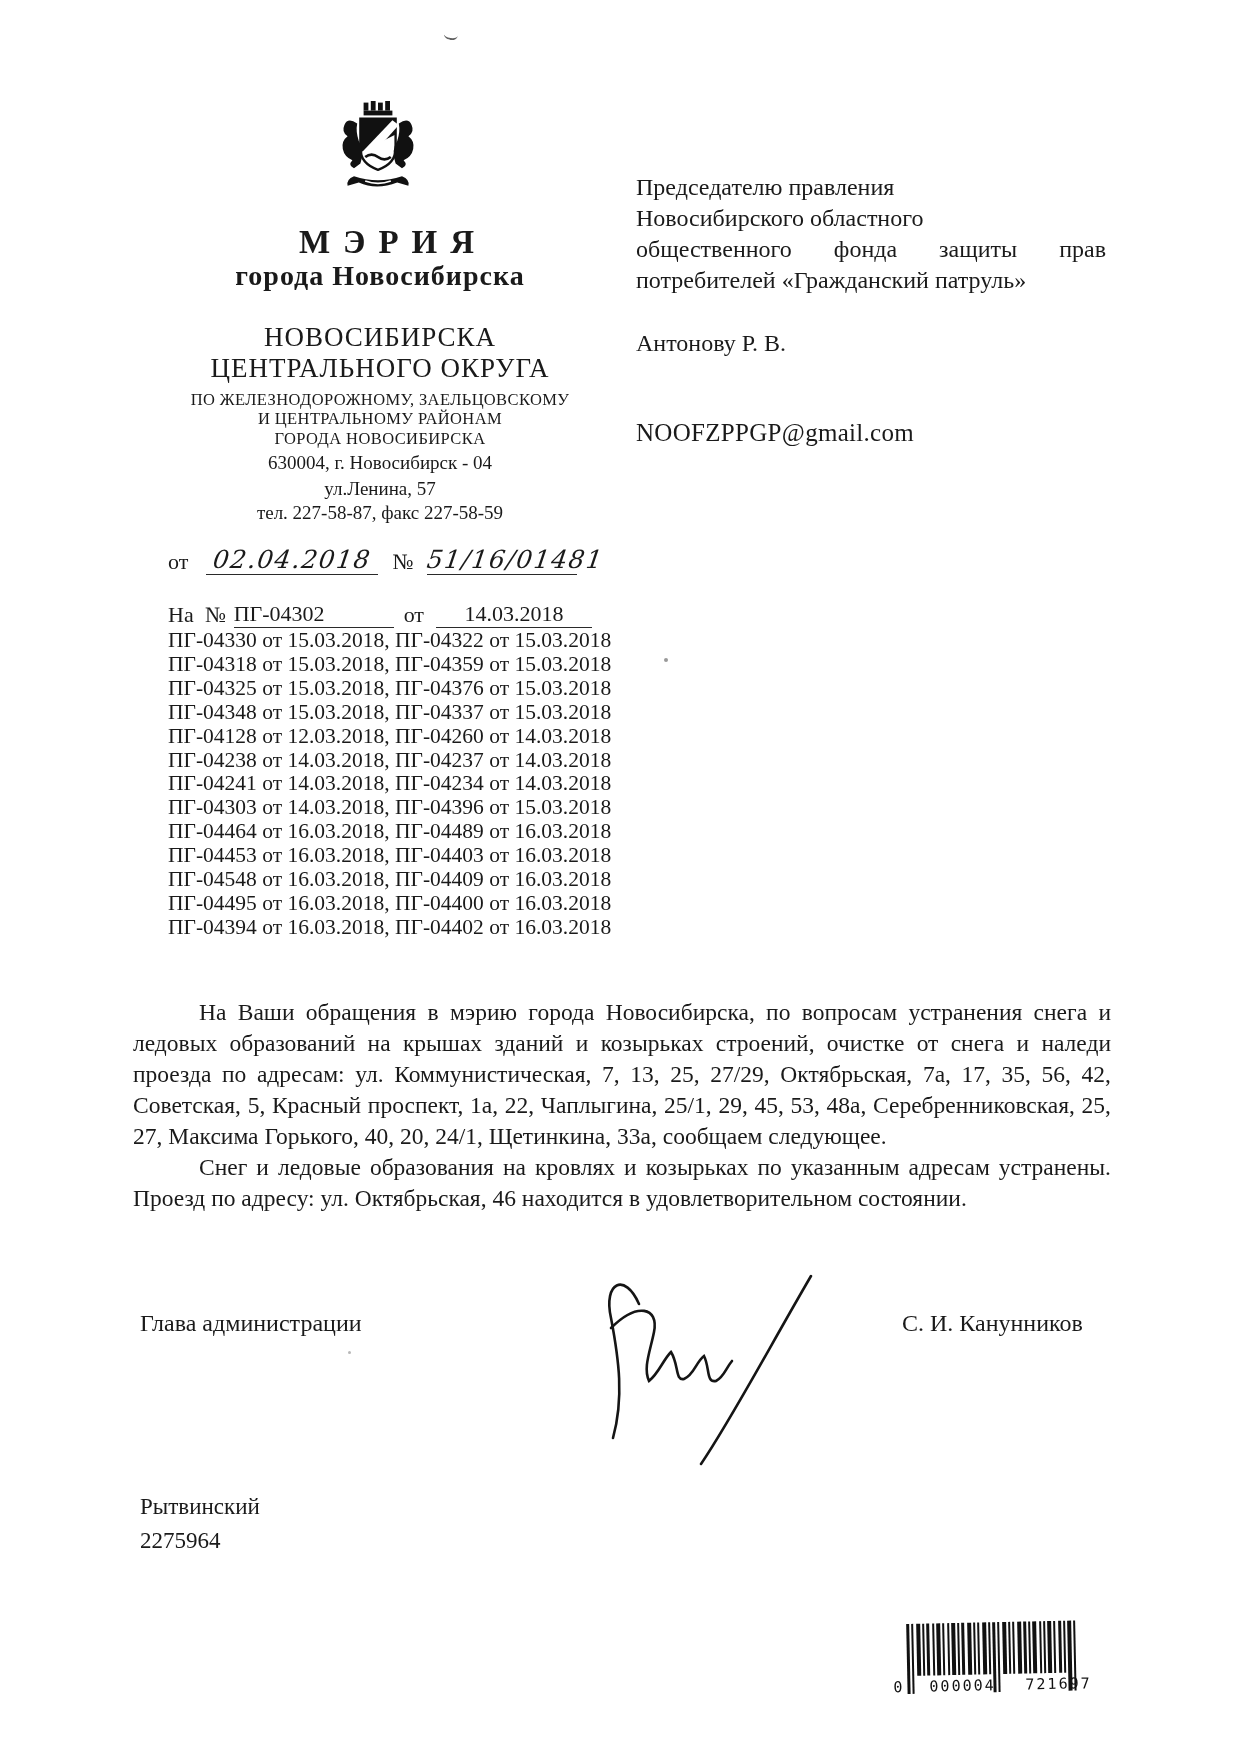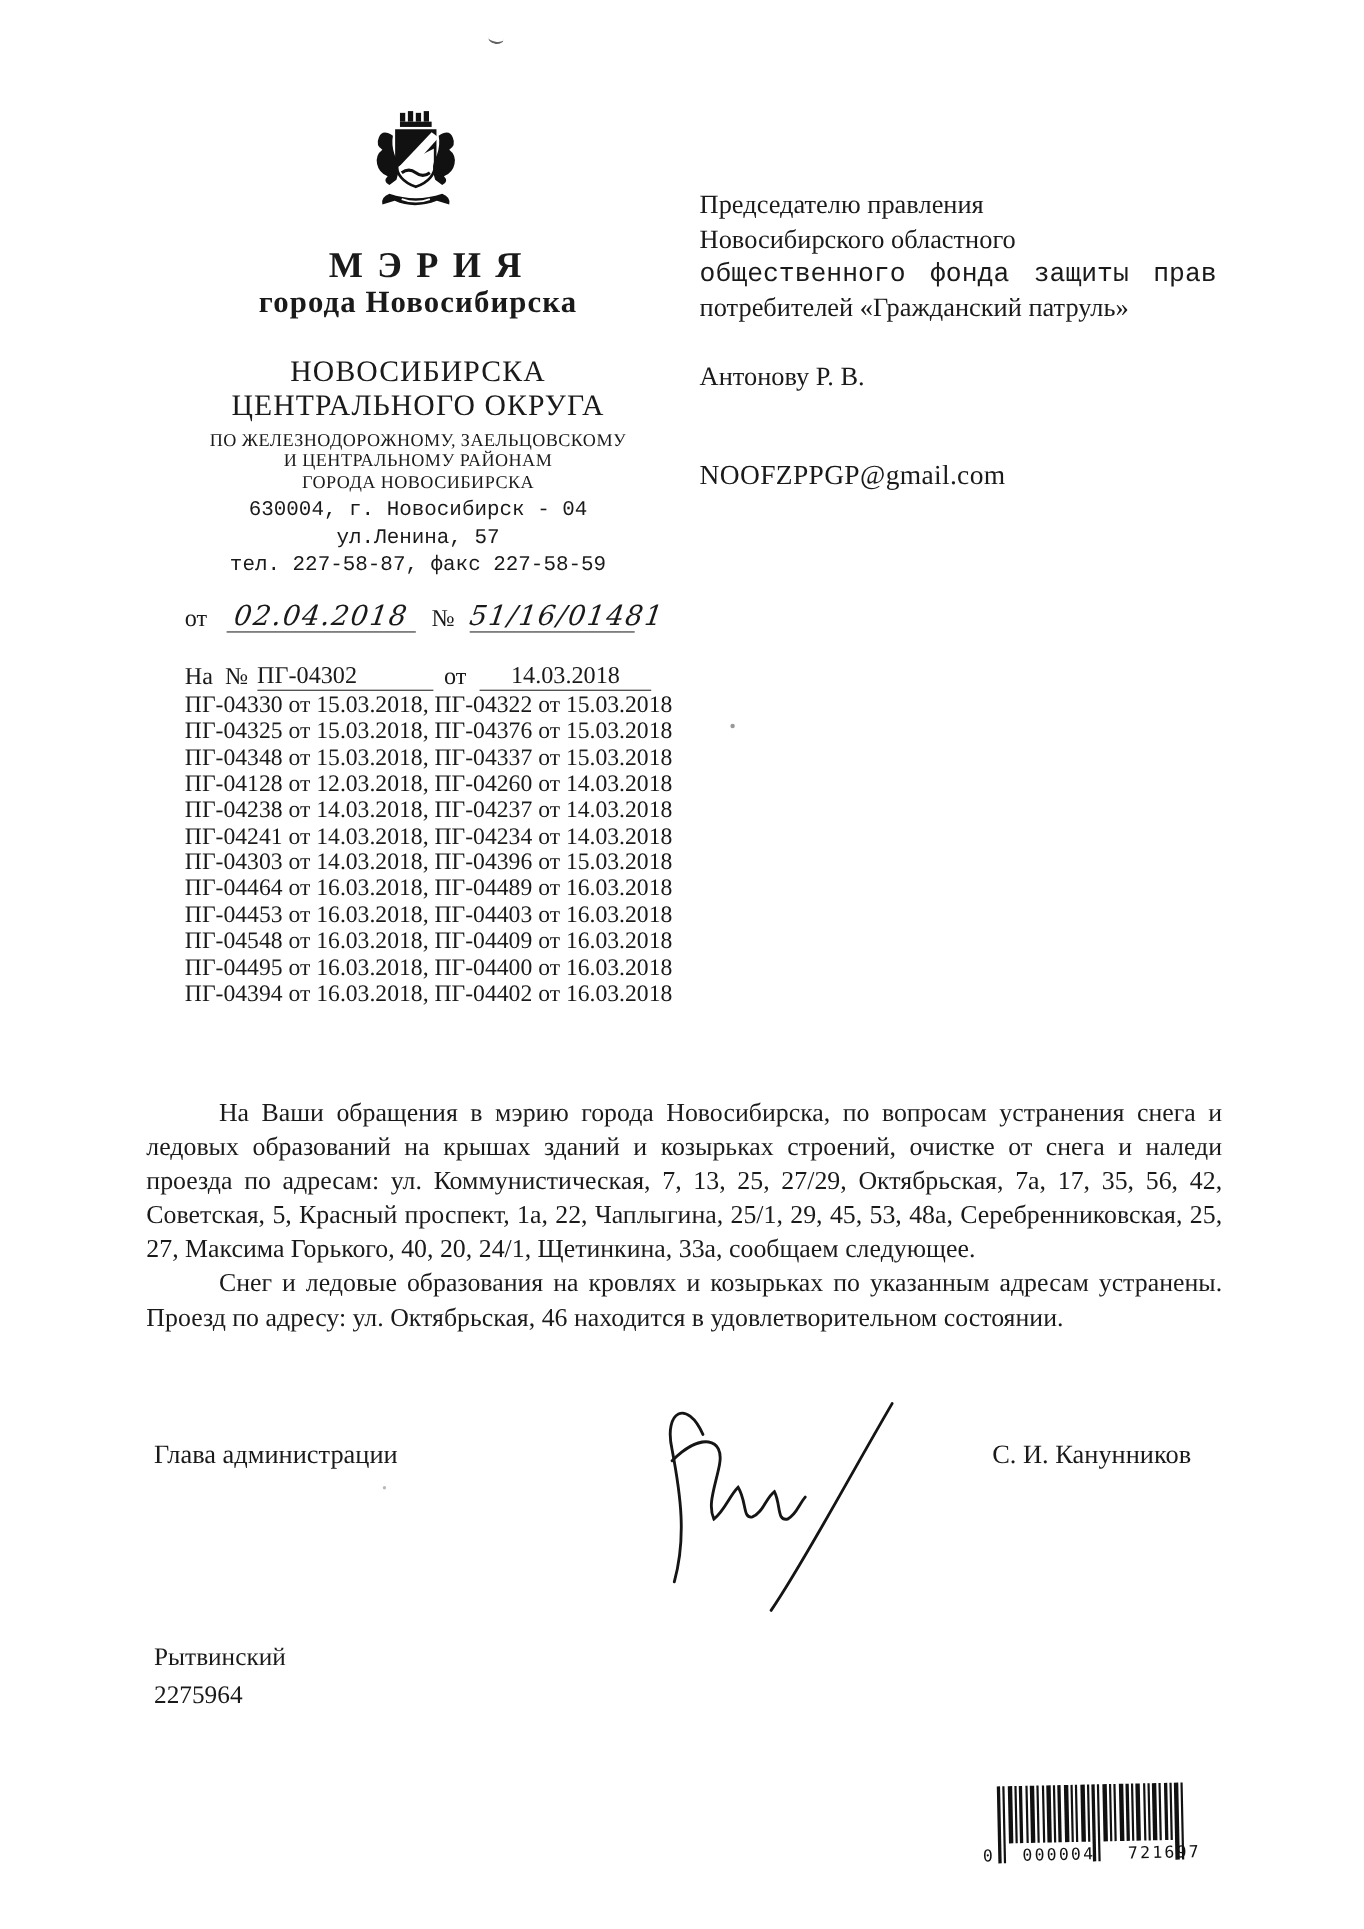--- a/index.html
+++ b/index.html
@@ -9,40 +9,40 @@
 
   
   .lh{left:115px;width:530px;text-align:center;}
   .crest{left:330px;top:98px;width:96px;height:110px;}
   .org1{top:224px;font-size:33px;font-weight:bold;letter-spacing:13px;padding-left:13px;}
   .org2{top:260px;font-size:28px;font-weight:bold;letter-spacing:1px;}
   .dept-big{font-size:27px;letter-spacing:1px;}
   .d1{top:322px;} .d2{top:353px;}
   .dept-small{font-size:16.5px;letter-spacing:.4px;}
   .d3{top:390px;} .d4{top:409px;} .d5{top:429px;}
-  .addr{font-family:Liberation Mono, monospace;font-size:19px;}
+  .addr{font-family:Liberation Serif, serif;font-size:19px;}
   .a1{top:452px;} .a2{top:478px;} .a3{top:502px;}
 
   
   .ref-row{left:168px;top:547px;font-size:22px;white-space:nowrap;}
   .ref-row .lbl{display:inline-block;vertical-align:bottom;}
   .uline{display:inline-block;border-bottom:1.6px solid #2a2a2a;text-align:center;vertical-align:bottom;}
   .hand{font-family:"DejaVu Serif",serif;font-style:italic;display:inline-block;
         transform:skewX(-8deg);font-size:25px;letter-spacing:1.5px;line-height:26px;}
   .u1{width:172px;margin:0 14px 0 18px;}
   .u2{width:150px;margin-left:14px;}
   .reply-row{left:168px;top:601px;font-size:22px;white-space:nowrap;}
   .u3{width:160px;text-align:left;margin:0 10px 0 8px;}
   .u4{width:156px;margin-left:12px;}
   .req-list{left:168px;top:629px;font-size:21.5px;line-height:23.9px;white-space:nowrap;}
 
   
   .recipient{left:636px;top:172px;width:470px;font-size:24px;line-height:31px;}
   .recipient .r-line{width:100%;}
-  .recipient .r-line:nth-child(3){text-align:justify;text-align-last:justify;font-family:Liberation Mono, monospace;}
+  .recipient .r-line:nth-child(3){text-align:justify;text-align-last:justify;}
   .addressee{left:636px;top:330px;font-size:24px;}
   .email{left:636px;top:419px;font-size:25px;letter-spacing:.3px;}
 
   
   .body-text{left:133px;top:997px;width:978px;font-size:23.5px;line-height:31px;text-align:justify;}
   .body-text p{margin:0;text-indent:66px;}
 
   
   .sig-title{left:140px;top:1310px;font-size:24px;}
   .sig-name{left:902px;top:1310px;font-size:24px;}
@@ -114,20 +114,21 @@
     <span class="lbl">от</span><span class="uline u1"><span class="hand">02.04.2018</span></span><span class="lbl">№</span><span class="uline u2"><span class="hand">51/16/01481</span></span>
   </div>
 
   <div class="abs reply-row">
     <span>На</span>&nbsp;
     <span>№</span><span class="uline u3">ПГ-04302</span><span>от</span><span class="uline u4">14.03.2018</span>
   </div>
 
   <div class="abs req-list">
       <div class="req-line">ПГ-04330 от 15.03.2018, ПГ-04322 от 15.03.2018</div>
+      <div class="req-line">ПГ-04318 от 15.03.2018, ПГ-04359 от 15.03.2018</div>
       <div class="req-line">ПГ-04325 от 15.03.2018, ПГ-04376 от 15.03.2018</div>
       <div class="req-line">ПГ-04348 от 15.03.2018, ПГ-04337 от 15.03.2018</div>
       <div class="req-line">ПГ-04128 от 12.03.2018, ПГ-04260 от 14.03.2018</div>
       <div class="req-line">ПГ-04238 от 14.03.2018, ПГ-04237 от 14.03.2018</div>
       <div class="req-line">ПГ-04241 от 14.03.2018, ПГ-04234 от 14.03.2018</div>
       <div class="req-line">ПГ-04303 от 14.03.2018, ПГ-04396 от 15.03.2018</div>
       <div class="req-line">ПГ-04464 от 16.03.2018, ПГ-04489 от 16.03.2018</div>
       <div class="req-line">ПГ-04453 от 16.03.2018, ПГ-04403 от 16.03.2018</div>
       <div class="req-line">ПГ-04548 от 16.03.2018, ПГ-04409 от 16.03.2018</div>
       <div class="req-line">ПГ-04495 от 16.03.2018, ПГ-04400 от 16.03.2018</div>

